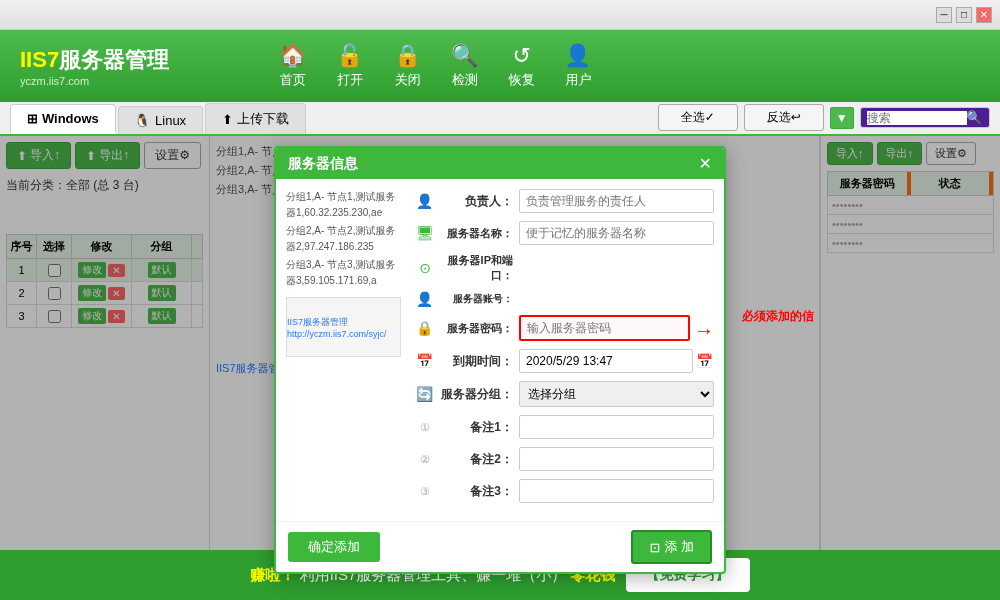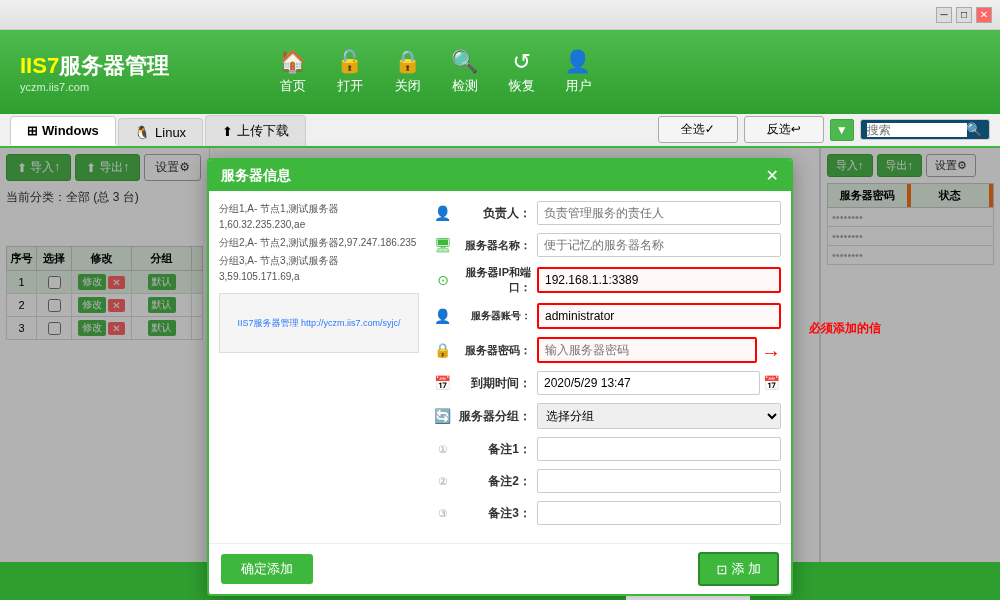--- a/index.html
+++ b/index.html
@@ -15,21 +15,21 @@
       padding: 0 8px;
       border-bottom: 1px solid #ccc;
     }
     .titlebar-left { display: flex; align-items: center; gap: 8px; }
     .titlebar-controls { display: flex; gap: 4px; }
     .titlebar-btn { width: 16px; height: 16px; border: 1px solid #aaa; background: #ddd; cursor: pointer; display: flex; align-items: center; justify-content: center; font-size: 10px; }
 
     
     .main-header {
       background: linear-gradient(to bottom, #4dbb4d, #2e9e2e);
-      height: 84px;
+      height: 72px;
       display: flex;
       align-items: center;
       padding: 0 20px;
       gap: 20px;
     }
     .app-logo-text { font-size: 22px; font-weight: bold; color: white; }
     .app-logo-sub { font-size: 11px; color: #d0f0d0; }
     .nav-items { display: flex; gap: 10px; margin-left: 80px; }
     .nav-item { display: flex; flex-direction: column; align-items: center; color: white; cursor: pointer; padding: 4px 10px; font-size: 13px; gap: 2px; }
     .nav-icon { font-size: 22px; }
@@ -52,21 +52,21 @@
       border-radius: 4px 4px 0 0;
       background: #e0e0e0;
       font-size: 13px;
       display: flex;
       align-items: center;
       gap: 4px;
       margin-right: 2px;
     }
     .tab.active { background: white; border-bottom: 2px solid white; font-weight: bold; }
     .tab-btn { padding: 4px 22px; border: 1px solid #aaa; background: #f5f5f5; cursor: pointer; border-radius: 3px; font-size: 12px; }
-    .search-box { display: flex; align-items: center; border: 1px solid #ccc; background: #0c4a6e; padding: 2px 6px; border-radius: 3px; }
+    .search-box { display: flex; align-items: center; border: 1px solid #ccc; background: #4c1d95; padding: 2px 6px; border-radius: 3px; }
     .search-input { border: none; outline: none; font-size: 12px; width: 100px; }
 
     
     .content { display: flex; height: calc(600px - 30px - 72px - 34px - 50px); background: #f9f9f9; }
 
     
     .left-panel { width: 210px; background: white; border-right: 1px solid #ddd; padding: 6px; }
     .category-bar { font-size: 12px; padding: 4px 0; color: #333; }
     .table-header { display: grid; grid-template-columns: 30px 35px 60px 60px; background: #e8f5e8; border: 1px solid #ccc; margin-top: 36px; }
     .th { padding: 4px 2px; text-align: center; font-weight: bold; font-size: 11px; border-right: 1px solid #ccc; }
@@ -95,21 +95,21 @@
       display: flex;
       align-items: flex-start;
       justify-content: center;
       padding-top: 10px;
       z-index: 100;
     }
     .modal {
       background: white;
       border: 2px solid #3db83d;
       border-radius: 4px;
-      width: 586px;
+      width: 452px;
       position: relative;
       box-shadow: 0 4px 20px rgba(0,0,0,0.3);
     }
     .modal-title-bar {
       background: #3db83d;
       color: white;
       padding: 6px 12px;
       font-size: 14px;
       font-weight: bold;
       display: flex;
@@ -353,27 +353,25 @@
 
           <div class="form-row">
             <div class="form-icon">🖥</div>
             <div class="form-label" style="font-size:11px;">服务器名称：</div>
             <input class="form-input" type="text" placeholder="便于记忆的服务器名称" style="">
           </div>
 
           <div class="form-row">
             <div class="form-icon" style="color: #3db83d;">⊙</div>
             <div class="form-label" style="font-size:11px;">服务器IP和端口：</div>
-            <input class="form-input highlight" type="text" value="192.168.1.1:3389" style="">
           </div>
 
           <div class="form-row">
             <div class="form-icon">👤</div>
             <div class="form-label" style="font-size:10px;">服务器账号：</div>
-            <input class="form-input highlight" type="text" value="administrator" style="">
           </div>
 
           <div class="form-row">
             <div class="form-icon">🔒</div>
             <div class="form-label" style="font-size:11px;">服务器密码：</div>
             <input class="form-input highlight" type="password" placeholder="输入服务器密码" style="">
             <span style="color: red; font-size: 20px; margin-left: 4px;">→</span>
           </div>
 
           <div class="form-row">

